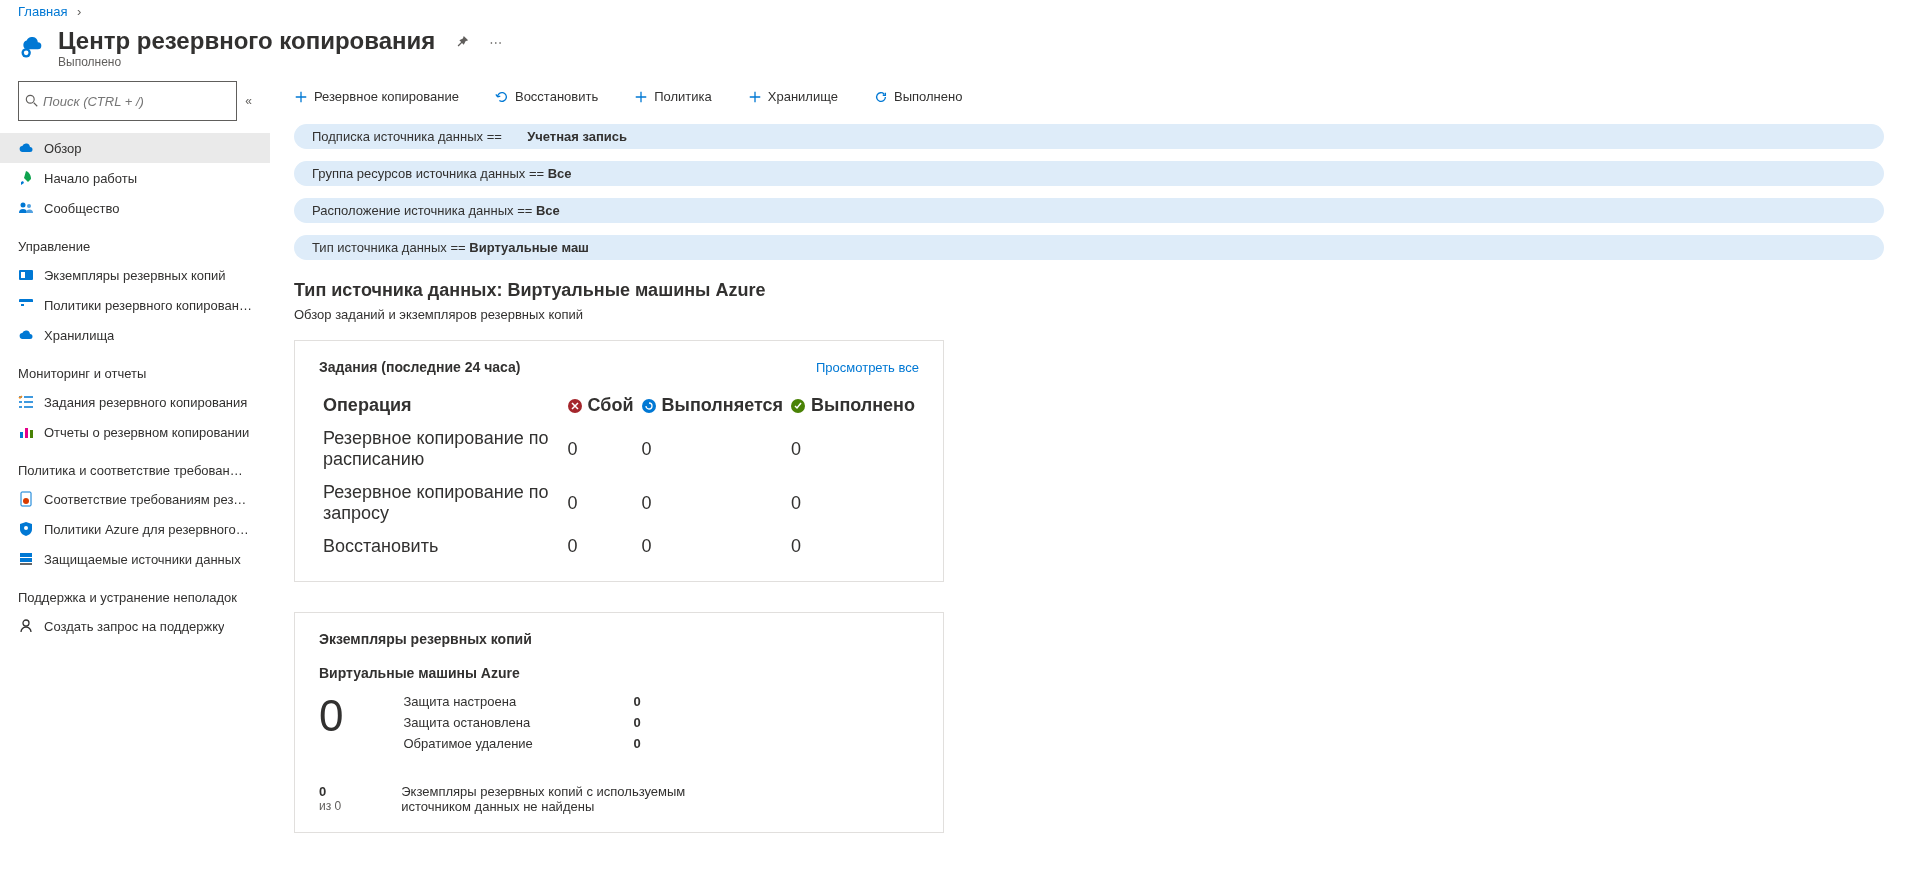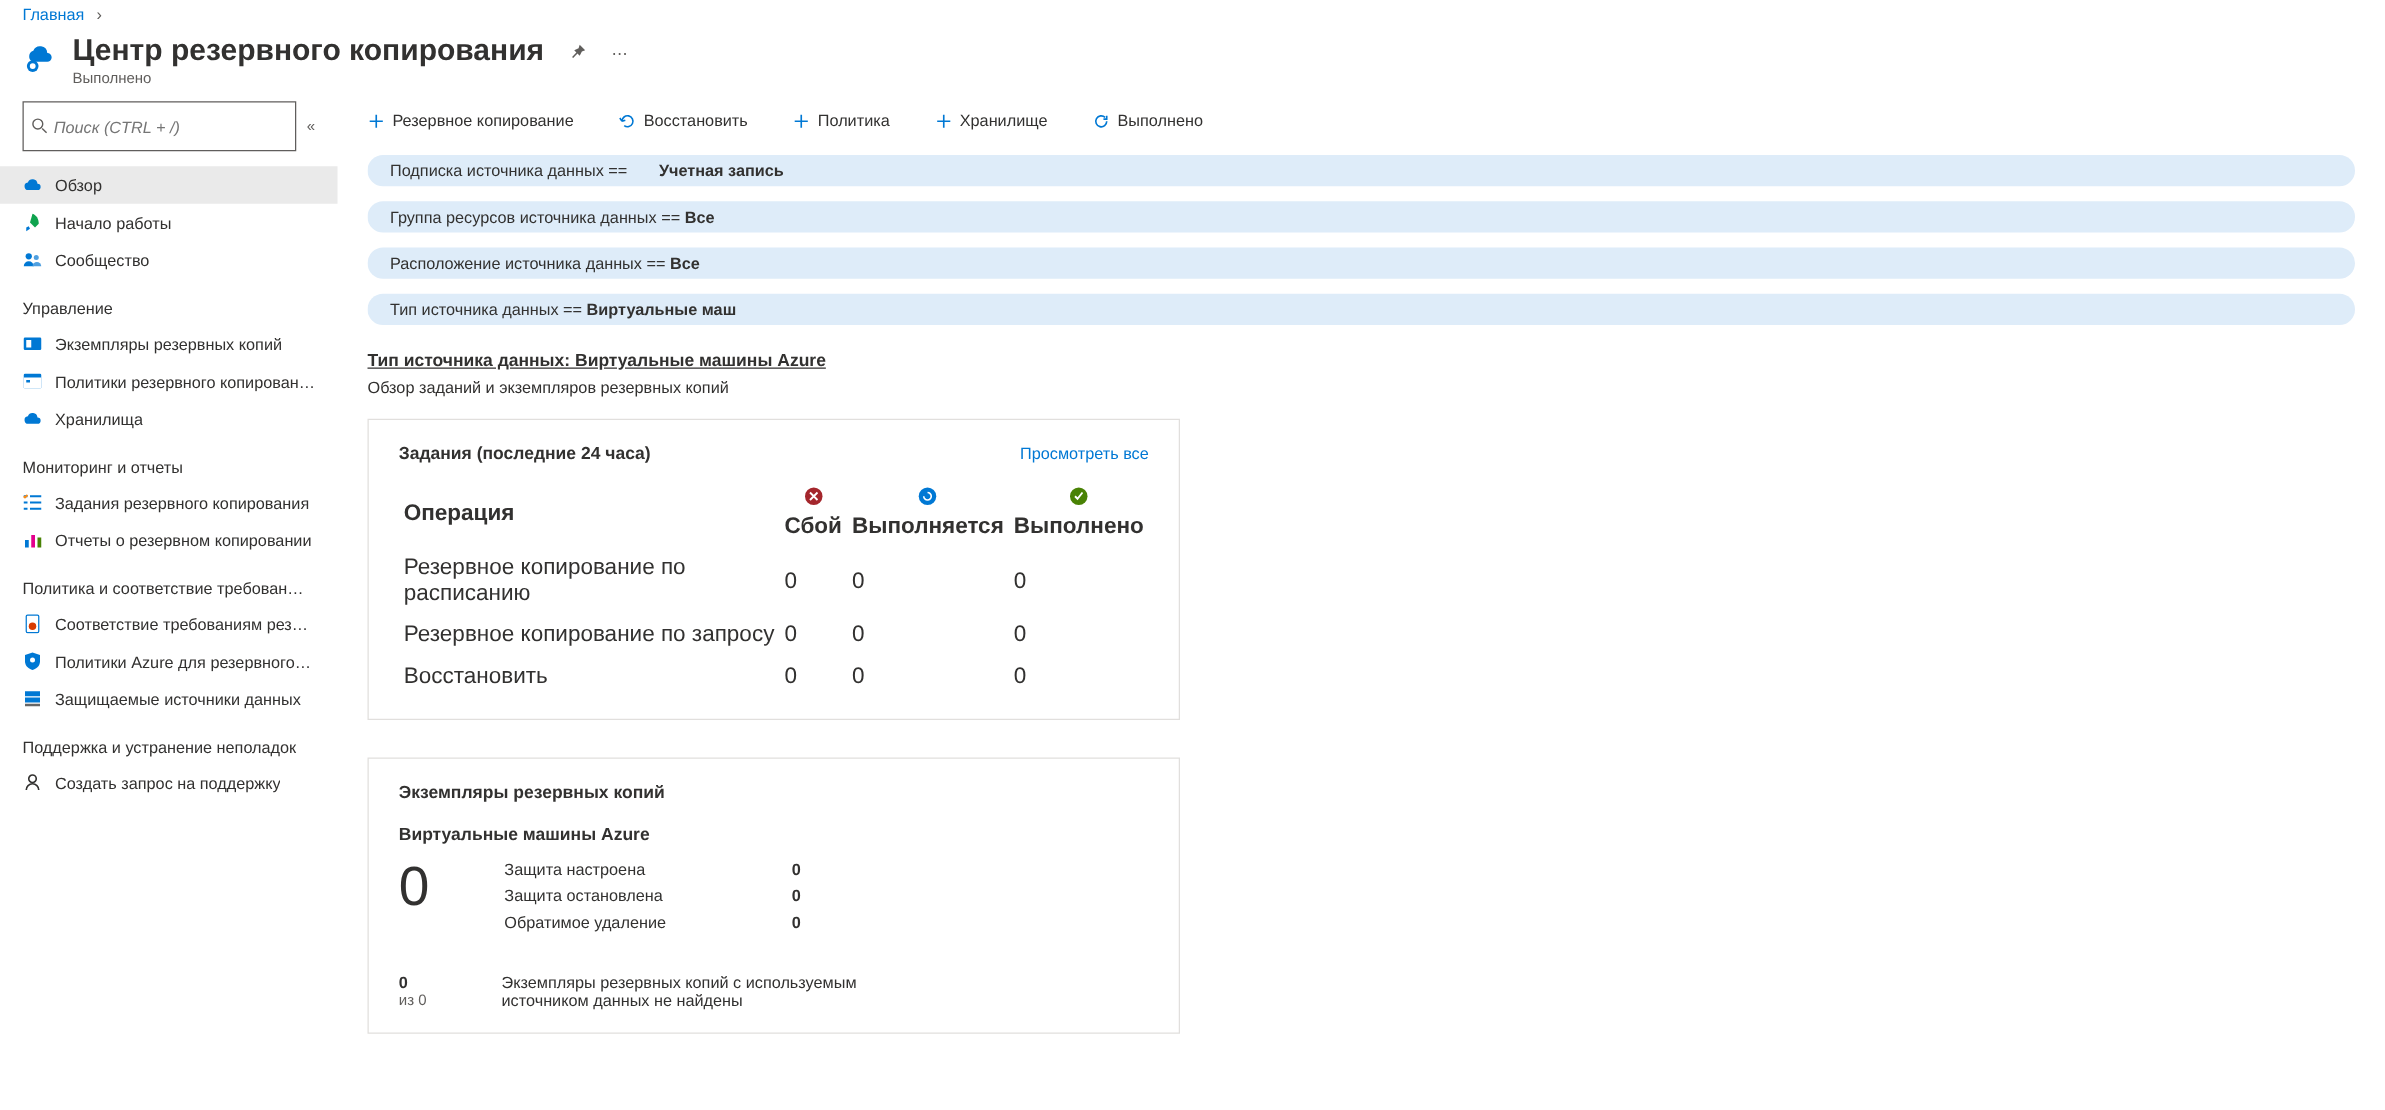--- a/index.html
+++ b/index.html
@@ -26,29 +26,29 @@
 .nav-item.active { background: #eaeaea; }
 .nav-item .nicon { width: 16px; height: 16px; display: inline-flex; align-items: center; justify-content: center; flex-shrink: 0; }
 .nav-label { overflow: hidden; text-overflow: ellipsis; }
 .main { flex: 1; padding: 0 24px 40px 24px; }
 .toolbar { display: flex; gap: 36px; padding: 8px 0 16px 0; }
 .tool-btn { display: flex; align-items: center; gap: 6px; cursor: pointer; font-size: 13px; color: #323130; }
 .tool-btn svg { color: #0078d4; }
 .filter-row { display: flex; gap: 12px; padding: 4px 0 20px 0; flex-wrap: nowrap; overflow: hidden; flex-direction: column; }
 .filter-pill { background: #deecf9; border-radius: 14px; padding: 5px 18px; font-size: 13px; color: #323130; white-space: nowrap; cursor: pointer; }
 .filter-pill .bold { font-weight: 600; }
-.page-sub-title { font-size: 14px; font-weight: 600; margin-bottom: 6px; text-decoration: underline; }
+.page-sub-title { font-size: 18px; font-weight: 600; margin-bottom: 6px; }
 .page-sub-sub { font-size: 13px; color: #323130; margin-bottom: 18px; }
 .card { border: 1px solid #e1dfdd; padding: 18px 24px; max-width: 650px; margin-bottom: 30px; background: #fff; }
 .card-header { display: flex; justify-content: space-between; align-items: center; margin-bottom: 14px; }
 .card-header .ct { font-weight: 600; font-size: 14px; }
 .jobs-table { width: 100%; border-collapse: collapse; }
 .jobs-table th, .jobs-table td { text-align: left; padding: 6px 4px; font-size: 18px; font-weight: 400; }
 .jobs-table thead th { font-weight: 600; }
-.status-hdr { display: flex; align-items: center; gap: 6px; flex-direction: column; }
+.status-hdr { display: flex; align-items: center; gap: 6px; }
 .status-dot { width: 14px; height: 14px; border-radius: 50%; display: inline-flex; align-items: center; justify-content: center; }
 .dot-fail { background: #a4262c; }
 .dot-prog { background: #0078d4; }
 .dot-ok { background: #498205; }
 .status-dot svg { color: #fff; }
 .card2 .ct { font-weight: 600; font-size: 14px; margin-bottom: 18px; display: block; }
 .card2 .subct { font-weight: 600; font-size: 14px; margin-bottom: 10px; display: block; }
 .instances-row { display: flex; gap: 60px; align-items: flex-start; }
 .big-number { font-size: 44px; font-weight: 400; color: #323130; }
 .kv-list { list-style: none; }

